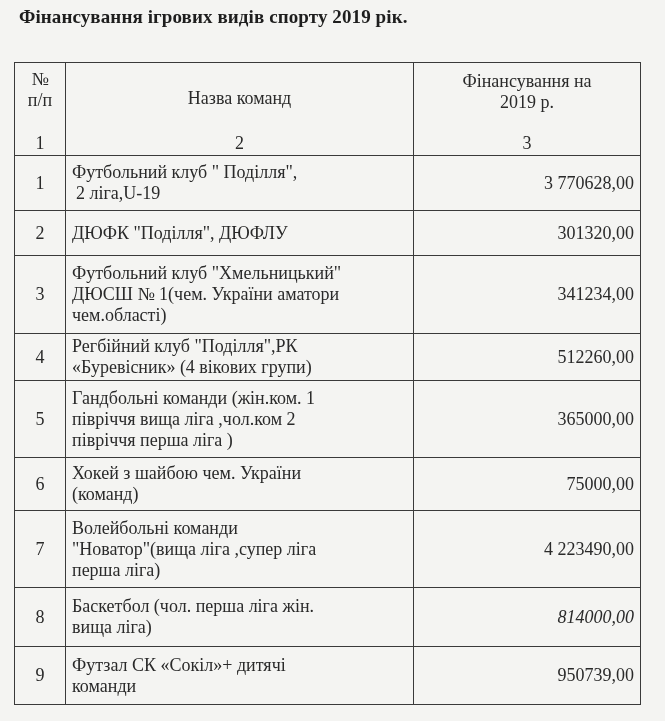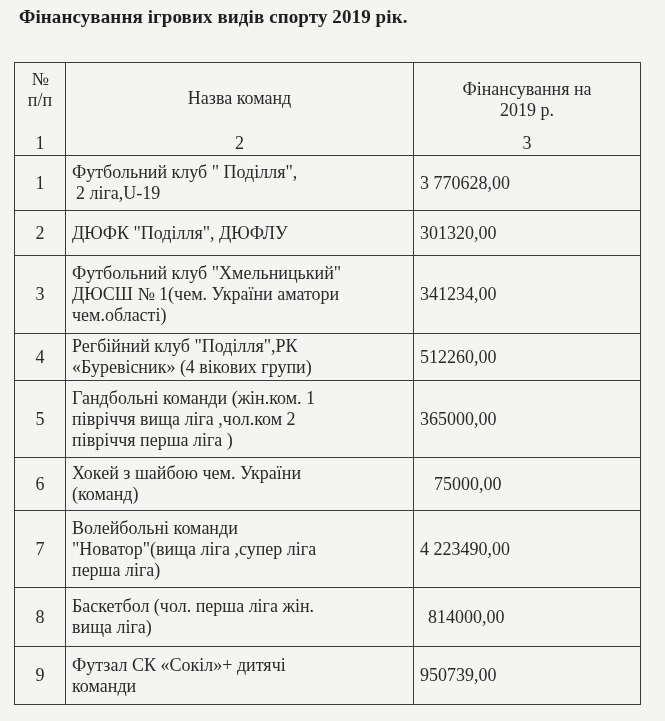--- a/index.html
+++ b/index.html
@@ -22,40 +22,40 @@
     font-size: 18px;
     line-height: 21px;
   }
   td {
     border: 1.5px solid #3a3a3a;
     vertical-align: middle;
     padding: 0 6px;
   }
   td.num { width: 50px; text-align: center; padding: 0; }
   td.name { width: 335px; text-align: left; }
-  td.amt { text-align: left; }
+  td.amt { text-align: right; }
   tr.head td { border-bottom: none; vertical-align: top; text-align: center; }
   tr.head td.name { vertical-align: middle; }
   tr.head2 td { border-top: none; text-align: center; height: 22px; vertical-align: top; }
   .hdr-sub { display: block; }
 </style>
 </head>
 <body>
 
 <div class="title">Фінансування ігрових видів спорту 2019 рік.</div>
 
 <table>
   <tbody>
       <tr class="head">
     <td class="num" style="height:64px; padding-top:6px;">
       <span class="hdr-sub">№</span>
       <span class="hdr-sub">п/п</span>
     </td>
     <td class="name" style="text-align:center; padding-top:0;">Назва команд</td>
-    <td class="amt" style="padding-top:16px;">
+    <td class="amt" style="padding-top:8px;">
       <span class="hdr-sub">Фінансування на</span>
       <span class="hdr-sub">2019 р.</span>
     </td>
   </tr>
   <tr class="head2">
     <td class="num">1</td>
     <td>2</td>
     <td>3</td>
   </tr>
 
@@ -123,21 +123,21 @@
     </td>
     <td class="amt">4 223490,00</td>
   </tr>
 
   <tr style="height:59px;">
     <td class="num">8</td>
     <td class="name">
       <div>Баскетбол (чол. перша ліга  жін.</div>
       <div>вища ліга)</div>
     </td>
-    <td class="amt" style="padding-left:14px;">814000,00</td>
+    <td class="amt" style="padding-left:14px;font-style:italic;">814000,00</td>
   </tr>
 
   <tr style="height:58px;">
     <td class="num">9</td>
     <td class="name">
       <div>Футзал СК «Сокіл»+ дитячі</div>
       <div>команди</div>
     </td>
     <td class="amt">950739,00</td>
   </tr>

